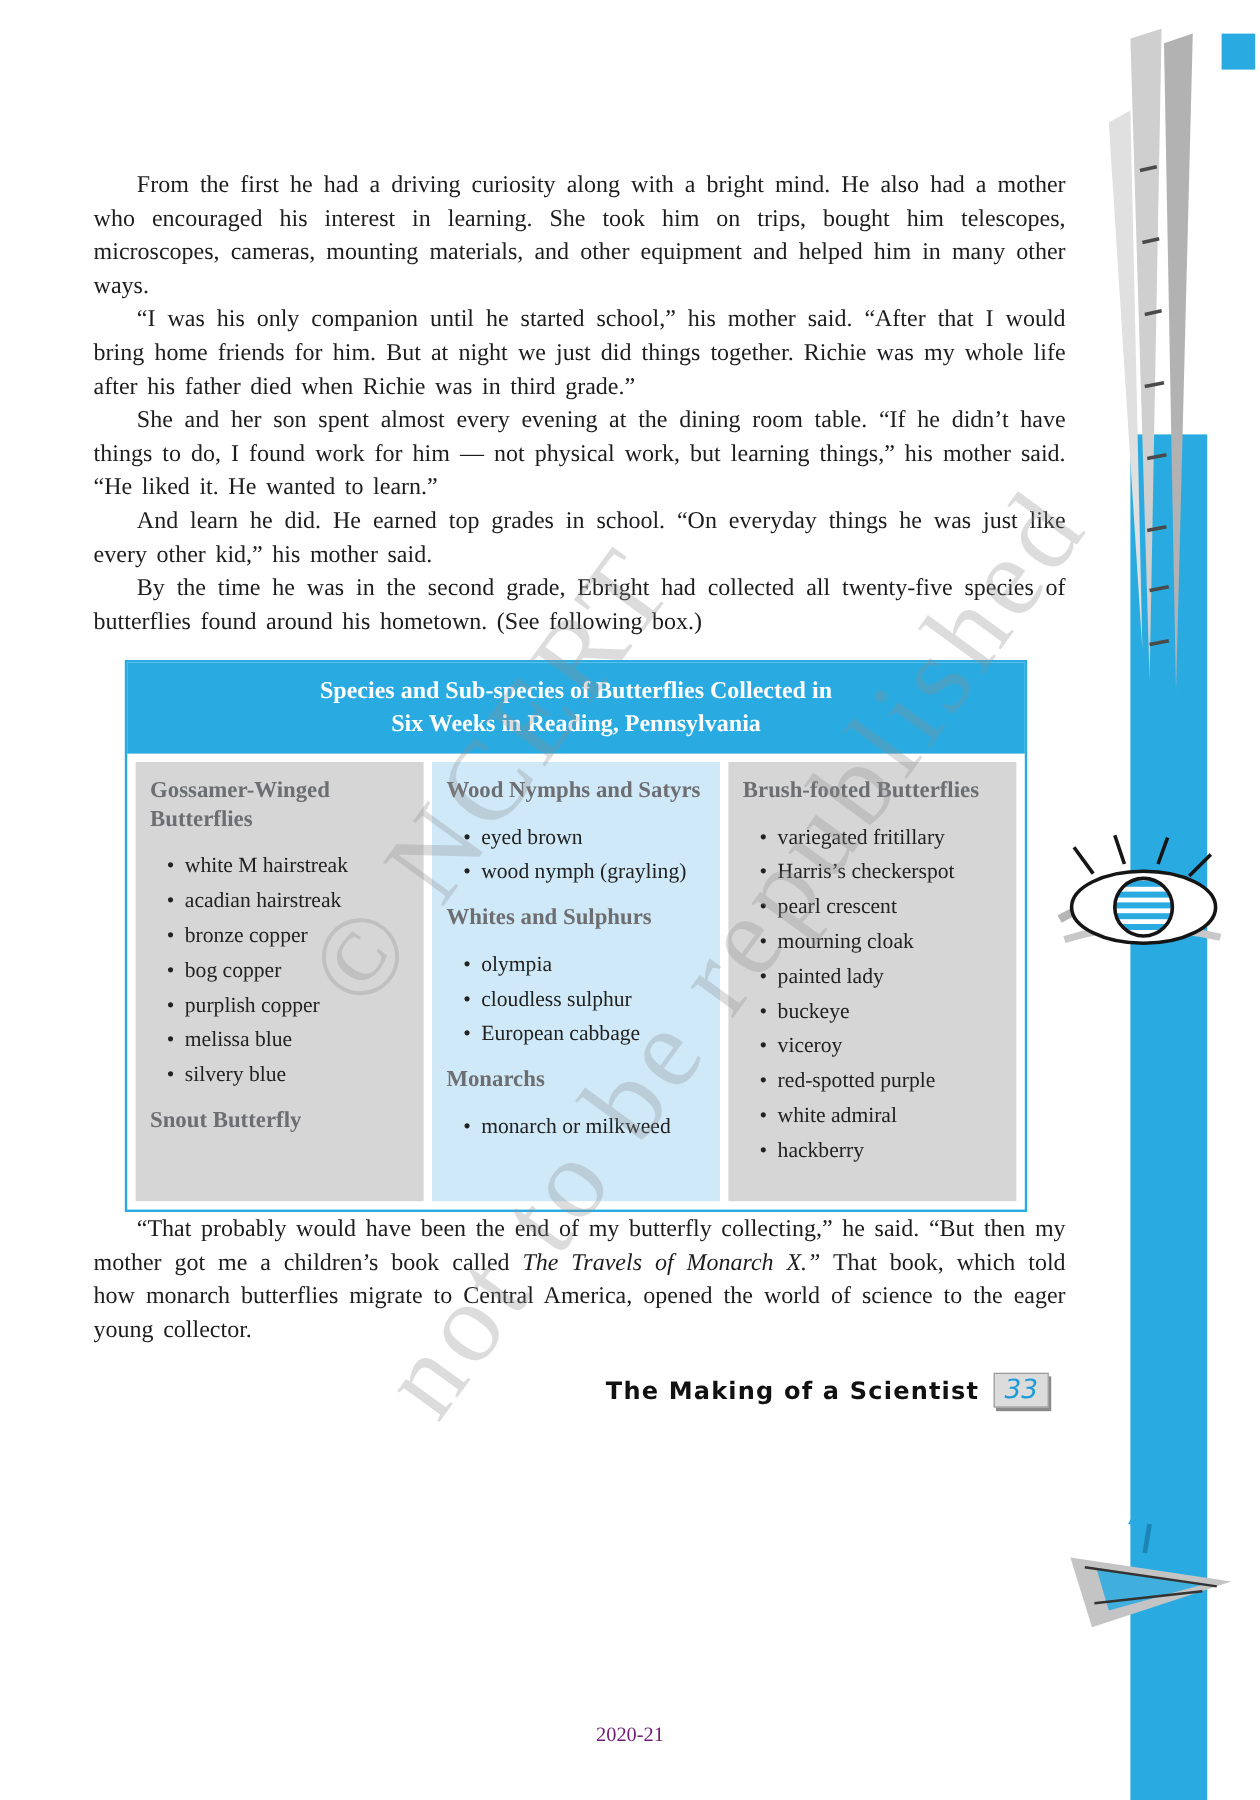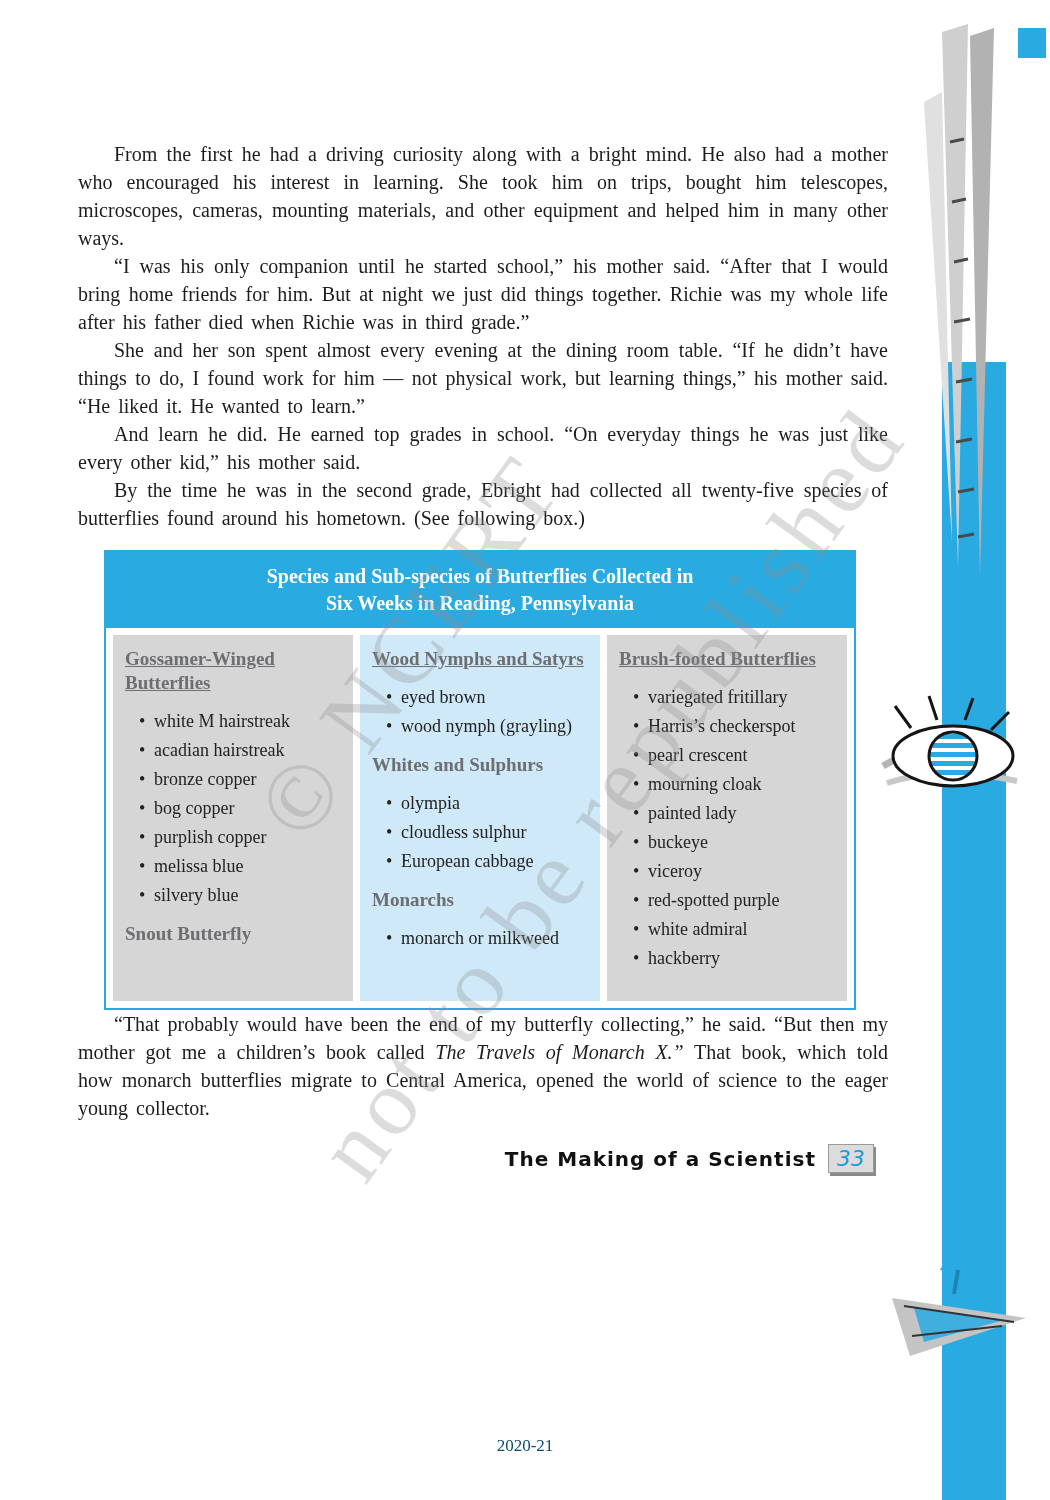--- a/index.html
+++ b/index.html
@@ -7,29 +7,29 @@
   .content{position:absolute;left:78px;top:140px;width:810px;z-index:2;}
   .body-para{font-size:20px;line-height:28px;text-align:justify;text-indent:36px;color:#1d1d1f;word-spacing:3px;margin:0;}
   .body-para em{font-style:italic;}
   .butterfly-box{margin:18px 0 0 26px;width:752px;border:2px solid #29abe2;background:#ffffff;box-sizing:border-box;}
   .box-header{background:#29abe2;color:#ffffff;text-align:center;font-weight:bold;font-size:20px;line-height:27px;padding:11px 8px;}
   .box-columns{display:flex;gap:7px;padding:7px;}
   .box-col{flex:1;padding:12px 6px 16px 12px;font-size:18px;color:#222222;}
   .box-col.gray{background:#d6d6d6;}
   .box-col.blue{background:#cfe9f8;}
   .col-heading{font-weight:bold;color:#6d6e71;font-size:19px;line-height:24px;margin:12px 0 5px 0;}
-  .col-section:first-child .col-heading{margin-top:0;text-decoration:underline;}
+  .col-section:first-child .col-heading{margin-top:0;}
   .box-col ul{list-style:none;margin:12px;padding:0;}
   .box-col li{position:relative;padding-left:17px;line-height:29px;}
   .box-col li::before{content:"•";position:absolute;left:2px;}
   .bottom-block{}
   .chapter-footer{display:flex;justify-content:flex-end;align-items:center;gap:12px;margin-top:22px;padding-right:14px;}
   .chapter-title{font-family:"DejaVu Sans",sans-serif;font-weight:bold;font-size:20px;letter-spacing:1px;color:#111111;}
   .page-num-box{background:#dcdcdc;border:1px solid #9a9a9a;box-shadow:2px 3px 0 #8a8a8a;padding:1px 8px;color:#1b9cd8;font-weight:normal;font-style:italic;font-size:22px;font-family:"DejaVu Sans",sans-serif;}
-  .year-footer{position:absolute;left:0;width:100%;top:1436px;text-align:center;font-size:17px;color:#0c4a6e;z-index:2;}
+  .year-footer{position:absolute;left:0;width:100%;top:1436px;text-align:center;font-size:17px;color:#701a75;z-index:2;}
   .sidebar-band{position:absolute;right:44px;top:362px;bottom:0;width:64px;background:#29abe2;z-index:0;}
   .corner-square{position:absolute;right:4px;top:28px;width:28px;height:30px;background:#29abe2;z-index:1;}
   .deco{position:absolute;z-index:1;}
   .watermark{position:absolute;left:-40px;top:470px;width:1100px;transform:rotate(-54deg);color:#8f8f8f;opacity:.30;font-size:95px;line-height:250px;text-align:center;letter-spacing:6px;z-index:3;pointer-events:none;font-family:"Liberation Serif",serif;}
 </style>
 </head>
 <body>
 
 <div class="sidebar-band"></div>
 <div class="corner-square"></div>

